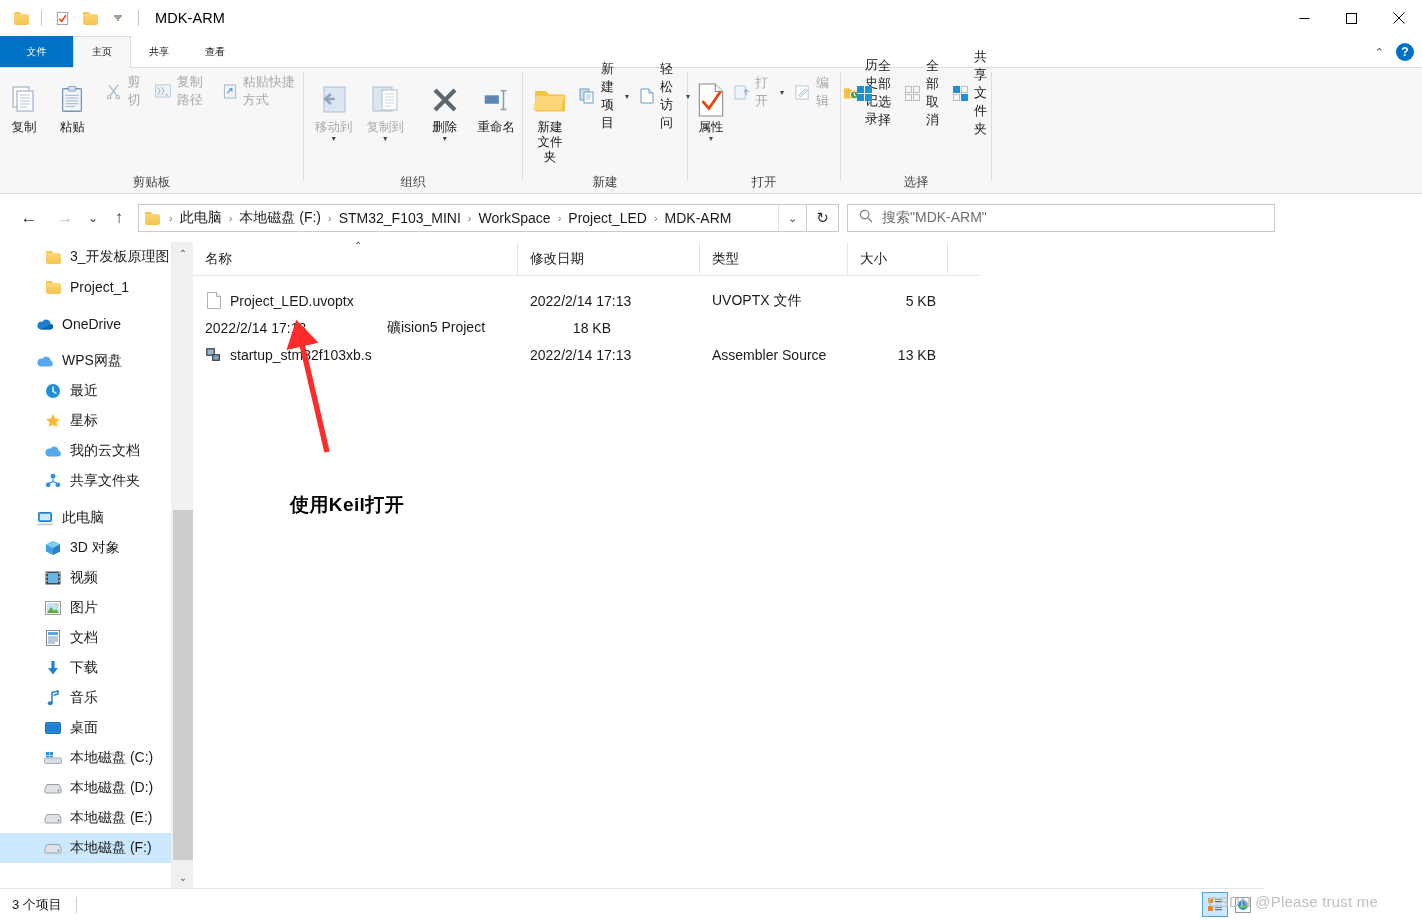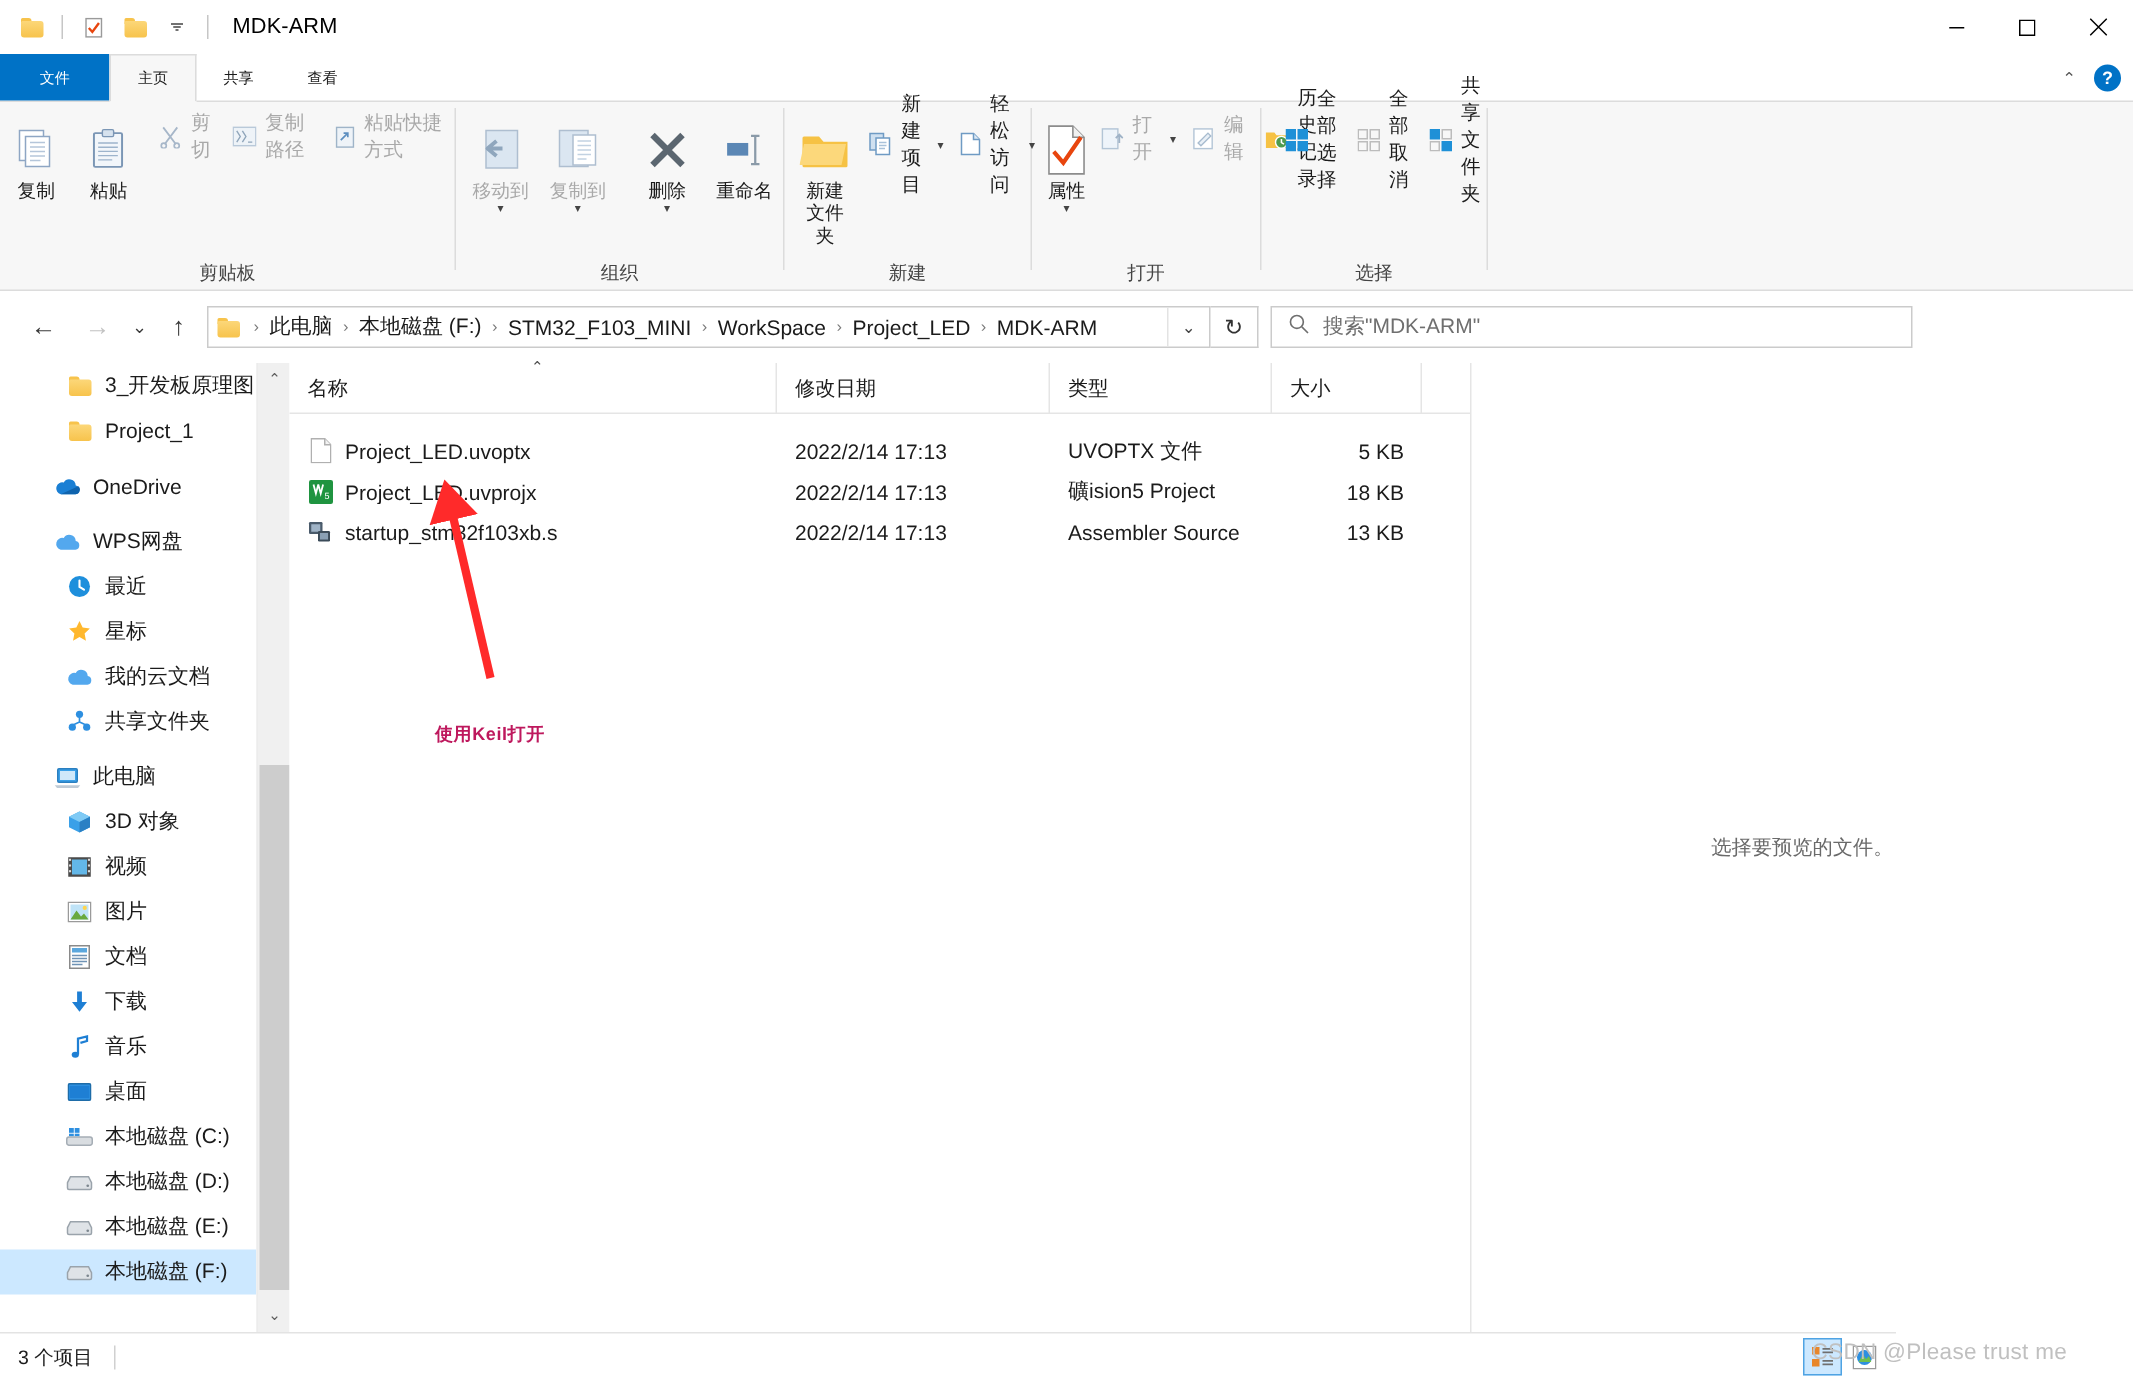--- a/index.html
+++ b/index.html
@@ -180,21 +180,21 @@
   .viewbtn.sel { background:#cce8ff; border:1px solid #4fa3e3; }
 
   .watermark {
     position:absolute; right:44px; top:893px; font-size:15px; color:#c0c0c0;
     letter-spacing:0.2px; pointer-events:none;
   }
 
   
   .annot-svg { position:absolute; left:0; top:0; width:1422px; height:920px; pointer-events:none; }
   .annot-label {
-    position:absolute; left:290px; top:481px; font-size:12px; color:#be185d;
+    position:absolute; left:290px; top:492px; font-size:19px; color:#000000;
     font-weight:bold; letter-spacing:0.4px;
   }
 </style>
 </head>
 <body>
 
 <div id="app">
 
   <div class="titlebar">
     <div class="qat">
@@ -779,30 +779,20 @@
               </svg>
           </span>
           <span>Project_LED.uvoptx</span>
         </div>
         <div class="cell" style="width:182px">2022/2/14 17:13</div>
         <div class="cell" style="width:148px">UVOPTX 文件</div>
         <div class="cell numeric" style="width:100px">5 KB</div>
       </div>
 
       <div class="filerow">
-        <div class="cell" style="width:325px">
-          <span class="ficon">
-            <svg width="16" height="16" viewBox="0 0 16 16">
-                <rect x="0" y="0" width="16" height="16" rx="1.4" fill="#1f9440"></rect>
-                <path d="M3 3 L4.6 9 L6.2 3 M6.2 3 L7.8 9 L9.4 3" stroke="#fff" stroke-width="1.2" fill="none"></path>
-                <text x="10.4" y="12.4" font-size="6" fill="#fff" font-family="Liberation Sans">5</text>
-              </svg>
-          </span>
-          <span>Project_LED.uvprojx</span>
-        </div>
         <div class="cell" style="width:182px">2022/2/14 17:13</div>
         <div class="cell" style="width:148px">礦ision5 Project</div>
         <div class="cell numeric" style="width:100px">18 KB</div>
       </div>
 
       <div class="filerow">
         <div class="cell" style="width:325px">
           <span class="ficon">
             <svg width="17" height="16" viewBox="0 0 17 16">
                 <rect x="1" y="1" width="9" height="8" rx="0.8" fill="#4a5b6b"></rect>
@@ -813,23 +803,20 @@
           </span>
           <span>startup_stm32f103xb.s</span>
         </div>
         <div class="cell" style="width:182px">2022/2/14 17:13</div>
         <div class="cell" style="width:148px">Assembler Source</div>
         <div class="cell numeric" style="width:100px">13 KB</div>
       </div>
     </div>
   </div>
 
-  <div class="previewpane">
-    <span class="preview-msg">选择要预览的文件。</span>
-  </div>
 
   <svg class="annot-svg">
     <defs>
       <marker id="arrowhead" markerWidth="5" markerHeight="6" refX="1.2" refY="3" orient="auto">
         <path d="M0,0 L5,3 L0,6 z" fill="#ff2a2a"></path>
       </marker>
     </defs>
     <line x1="327" y1="452" x2="301" y2="340" stroke="#ff2a2a" stroke-width="5.5" marker-end="url(#arrowhead)"></line>
   </svg>
   <div class="annot-label">使用Keil打开</div>

